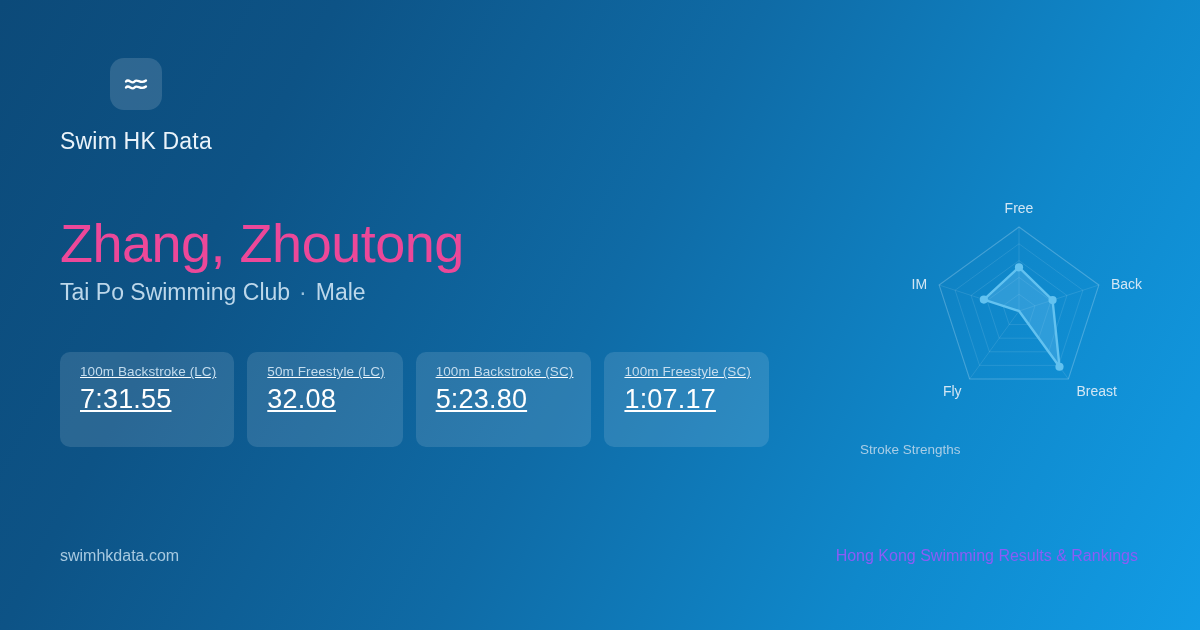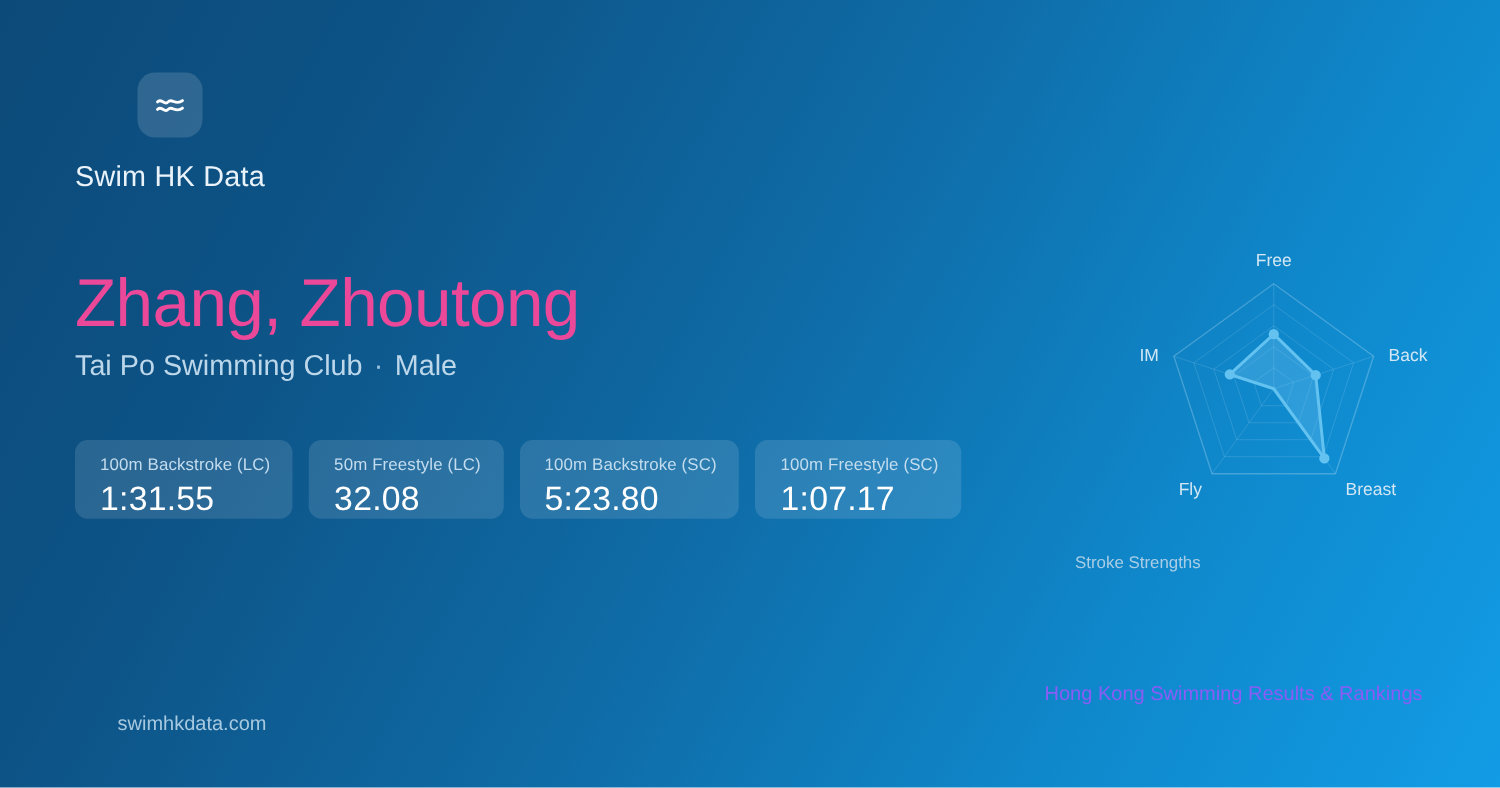--- a/index.html
+++ b/index.html
@@ -39,25 +39,26 @@
     font-size:23px; font-weight:400; color:#bcd7ea;
   }
   .athlete-meta .sep { padding:0 9px; color:#9cc3de; }
 
   
   .stats {
     position:absolute; left:60px; top:352px;
     display:flex; gap:13px;
   }
   .stat-card {
-    height:63px; border-radius:10px;
+    height:95px; border-radius:10px;
     background:rgba(255,255,255,0.12);
     padding:12px 18px 0 20px;
     display:flex; flex-direction:column; justify-content:flex-start;
     min-width:150px;
+    text-decoration:underline;
   }
   .stat-label {
     font-size:13.5px; color:#c3dcee; letter-spacing:.1px;
     white-space:nowrap;
   }
   .stat-value {
     margin-top:5px;
     font-size:27px; font-weight:400; color:#ffffff; letter-spacing:.2px;
     white-space:nowrap;
   }
@@ -72,22 +73,22 @@
     font-family:"Liberation Sans", sans-serif;
     font-size:14px; fill:#d2e6f4;
   }
   .radar-caption {
     position:absolute; left:0; top:274px; width:320px;
     text-align:left; font-size:13.5px; color:#a9cde6;
   }
 
   
   .footer-left {
-    position:absolute; left:60px; top:571px;
-    font-size:16px; color:#a7c9e0;margin-left:34px;
+    position:absolute; left:60px; top:547px;
+    font-size:16px; color:#a7c9e0;
   }
   .footer-right {
     position:absolute; right:62px; top:547px;
     font-size:16px; color:#8b5cf6;
   }
 </style>
 </head>
 <body>
 
 <div class="brand">
@@ -103,21 +104,21 @@
 <div class="hero">
   <div class="athlete-name">Zhang, Zhoutong</div>
   <div class="athlete-meta">
     <span>Tai Po Swimming Club</span><span class="sep">·</span><span>Male</span>
   </div>
 </div>
 
 <div class="stats">
   <div class="stat-card">
     <div class="stat-label">100m Backstroke (LC)</div>
-    <div class="stat-value">1:31.55</div>
+    <div class="stat-value">7:31.55</div>
   </div>
   <div class="stat-card">
     <div class="stat-label">50m Freestyle (LC)</div>
     <div class="stat-value">32.08</div>
   </div>
   <div class="stat-card">
     <div class="stat-label">100m Backstroke (SC)</div>
     <div class="stat-value">5:23.80</div>
   </div>
   <div class="stat-card">

